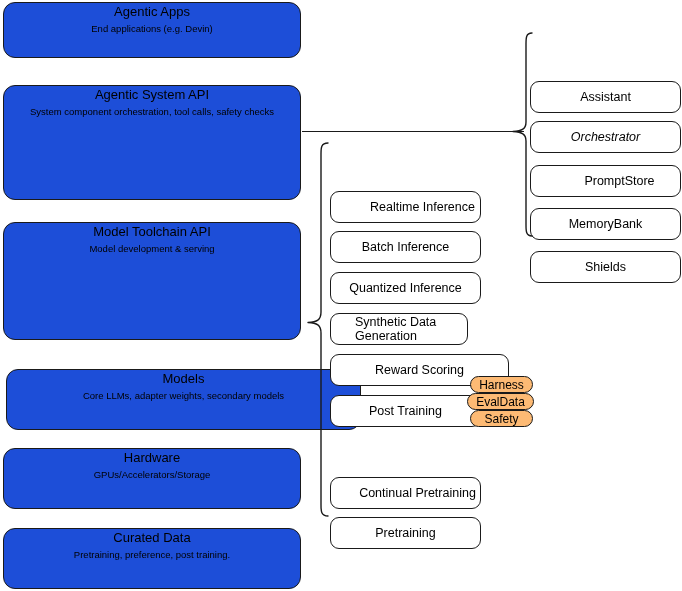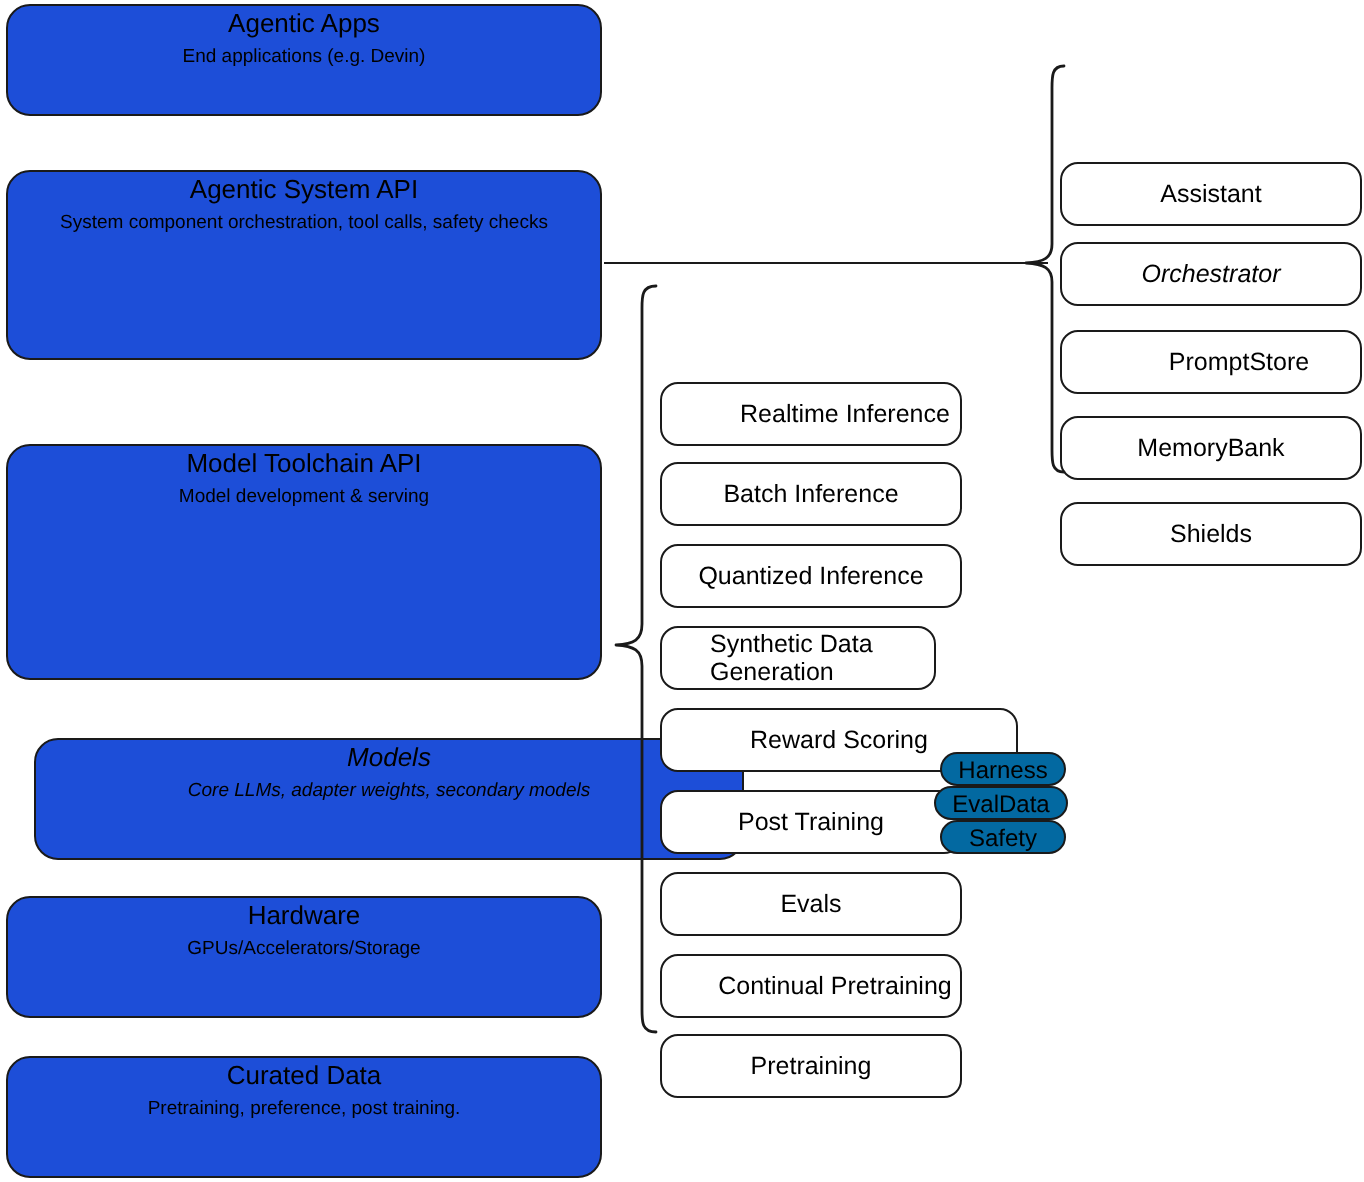--- a/index.html
+++ b/index.html
@@ -50,21 +50,21 @@
     align-items: center;
     justify-content: center;
     font-size: 12.5px;
     color: #000000;
     margin-top: 47px;
   }
   
   .pill {
     position: absolute;
     box-sizing: border-box;
-    background: #0369a1;
+    background: #fdba74;
     border: 1.4px solid #1a1a1a;
     border-radius: 999px;
     display: flex;
     align-items: center;
     justify-content: center;
     font-size: 12px;
     color: #000000;
     z-index: 5;
   }
   .connector {
@@ -87,31 +87,31 @@
 </head>
 <body>
 
 <div id="canvas">
 
   <div class="box" style="left:3px; top:2px; width:298px; height:56px;">
     <div class="title">Agentic Apps</div>
     <div class="subtitle">End applications (e.g. Devin)</div>
   </div>
 
-  <div class="box" style="left:3px; top:85px; width:298px; height:95px;">
+  <div class="box" style="left:3px; top:85px; width:298px; height:115px;">
     <div class="title">Agentic System API</div>
     <div class="subtitle">System component orchestration, tool calls, safety checks</div>
   </div>
 
   <div class="box" style="left:3px; top:222px; width:298px; height:118px;">
     <div class="title">Model Toolchain API</div>
     <div class="subtitle">Model development &amp; serving</div>
   </div>
 
-  <div class="box" style="left:17px; top:369px; width:355px; height:61px;font-style:italic;">
+  <div class="box" style="left:6px; top:369px; width:355px; height:61px;">
     <div class="title">Models</div>
     <div class="subtitle">Core LLMs, adapter weights, secondary models</div>
   </div>
 
   <div class="box" style="left:3px; top:448px; width:298px; height:61px;">
     <div class="title">Hardware</div>
     <div class="subtitle">GPUs/Accelerators/Storage</div>
   </div>
 
   <div class="box" style="left:3px; top:528px; width:298px; height:61px;">
@@ -152,23 +152,20 @@
   </div>
   <div class="chip" style="left:330px; top:266px; width:138px; height:32px;padding-left:24px;">
     <span>Synthetic Data Generation</span>
   </div>
   <div class="chip" style="left:330px; top:307px; width:179px; height:32px;">
     <span>Reward Scoring</span>
   </div>
   <div class="chip" style="left:330px; top:348px; width:151px; height:32px;">
     <span>Post Training</span>
   </div>
-  <div class="chip" style="left:330px; top:389px; width:151px; height:32px;">
-    <span>Evals</span>
-  </div>
   <div class="chip" style="left:330px; top:430px; width:151px; height:32px;padding-left:24px;">
     <span>Continual Pretraining</span>
   </div>
   <div class="chip" style="left:330px; top:470px; width:151px; height:32px;">
     <span>Pretraining</span>
   </div>
 
   <div class="pill" style="left:470px; top:376px; width:63px; height:17px;">
     <span>Harness</span>
   </div>

